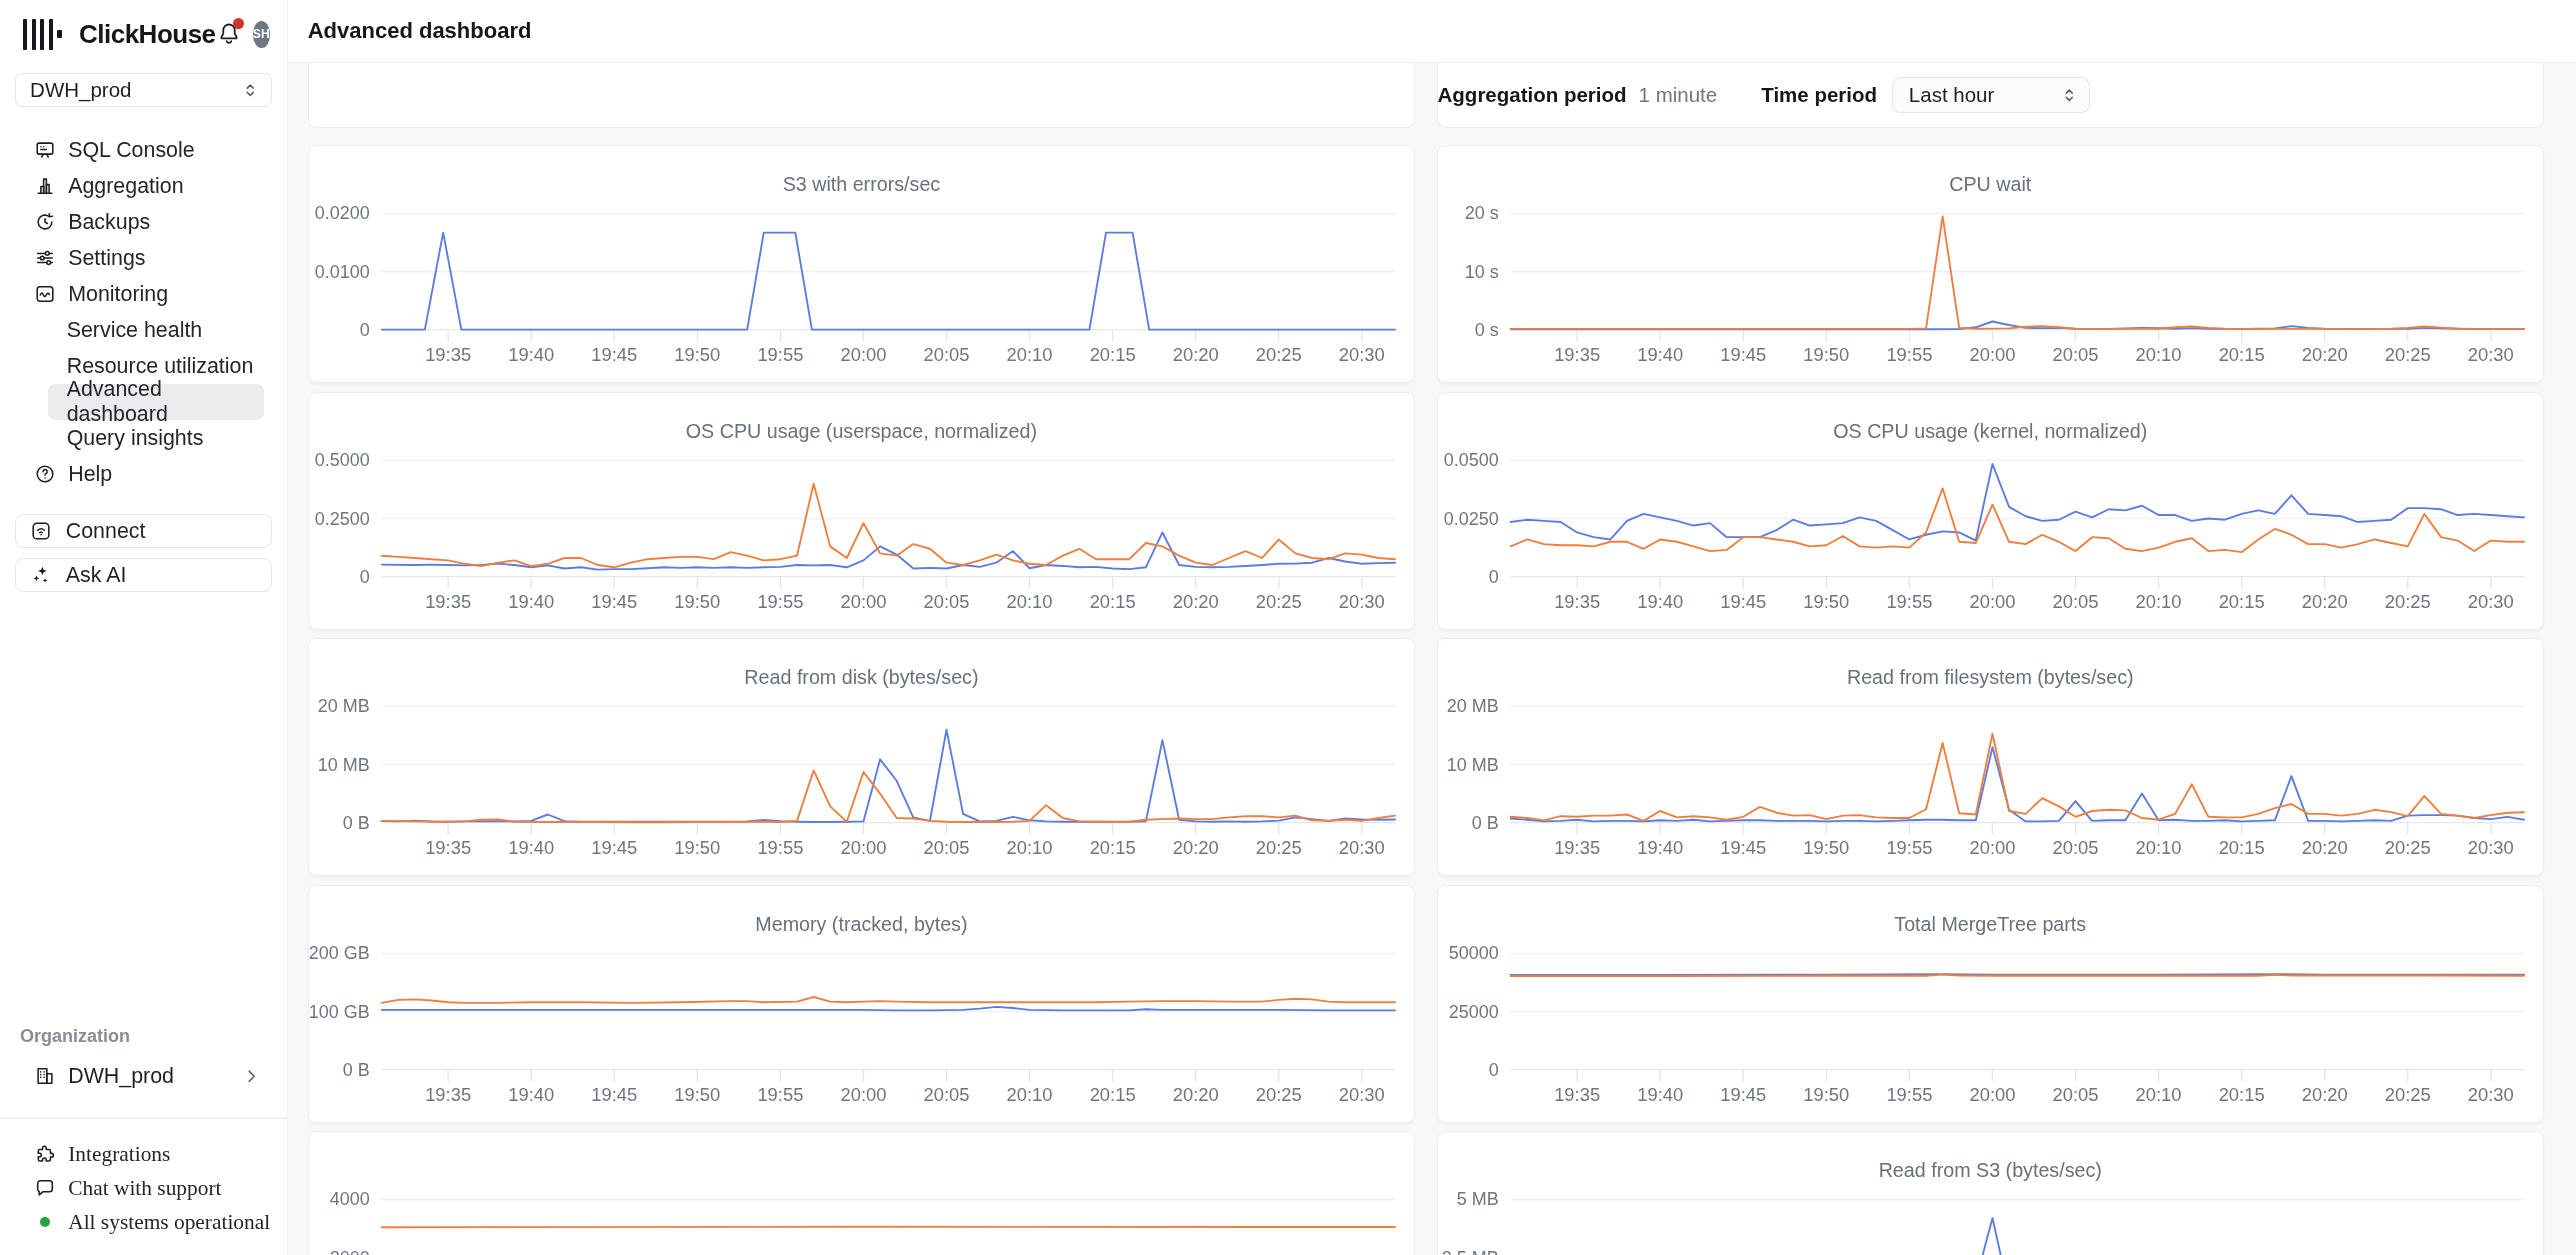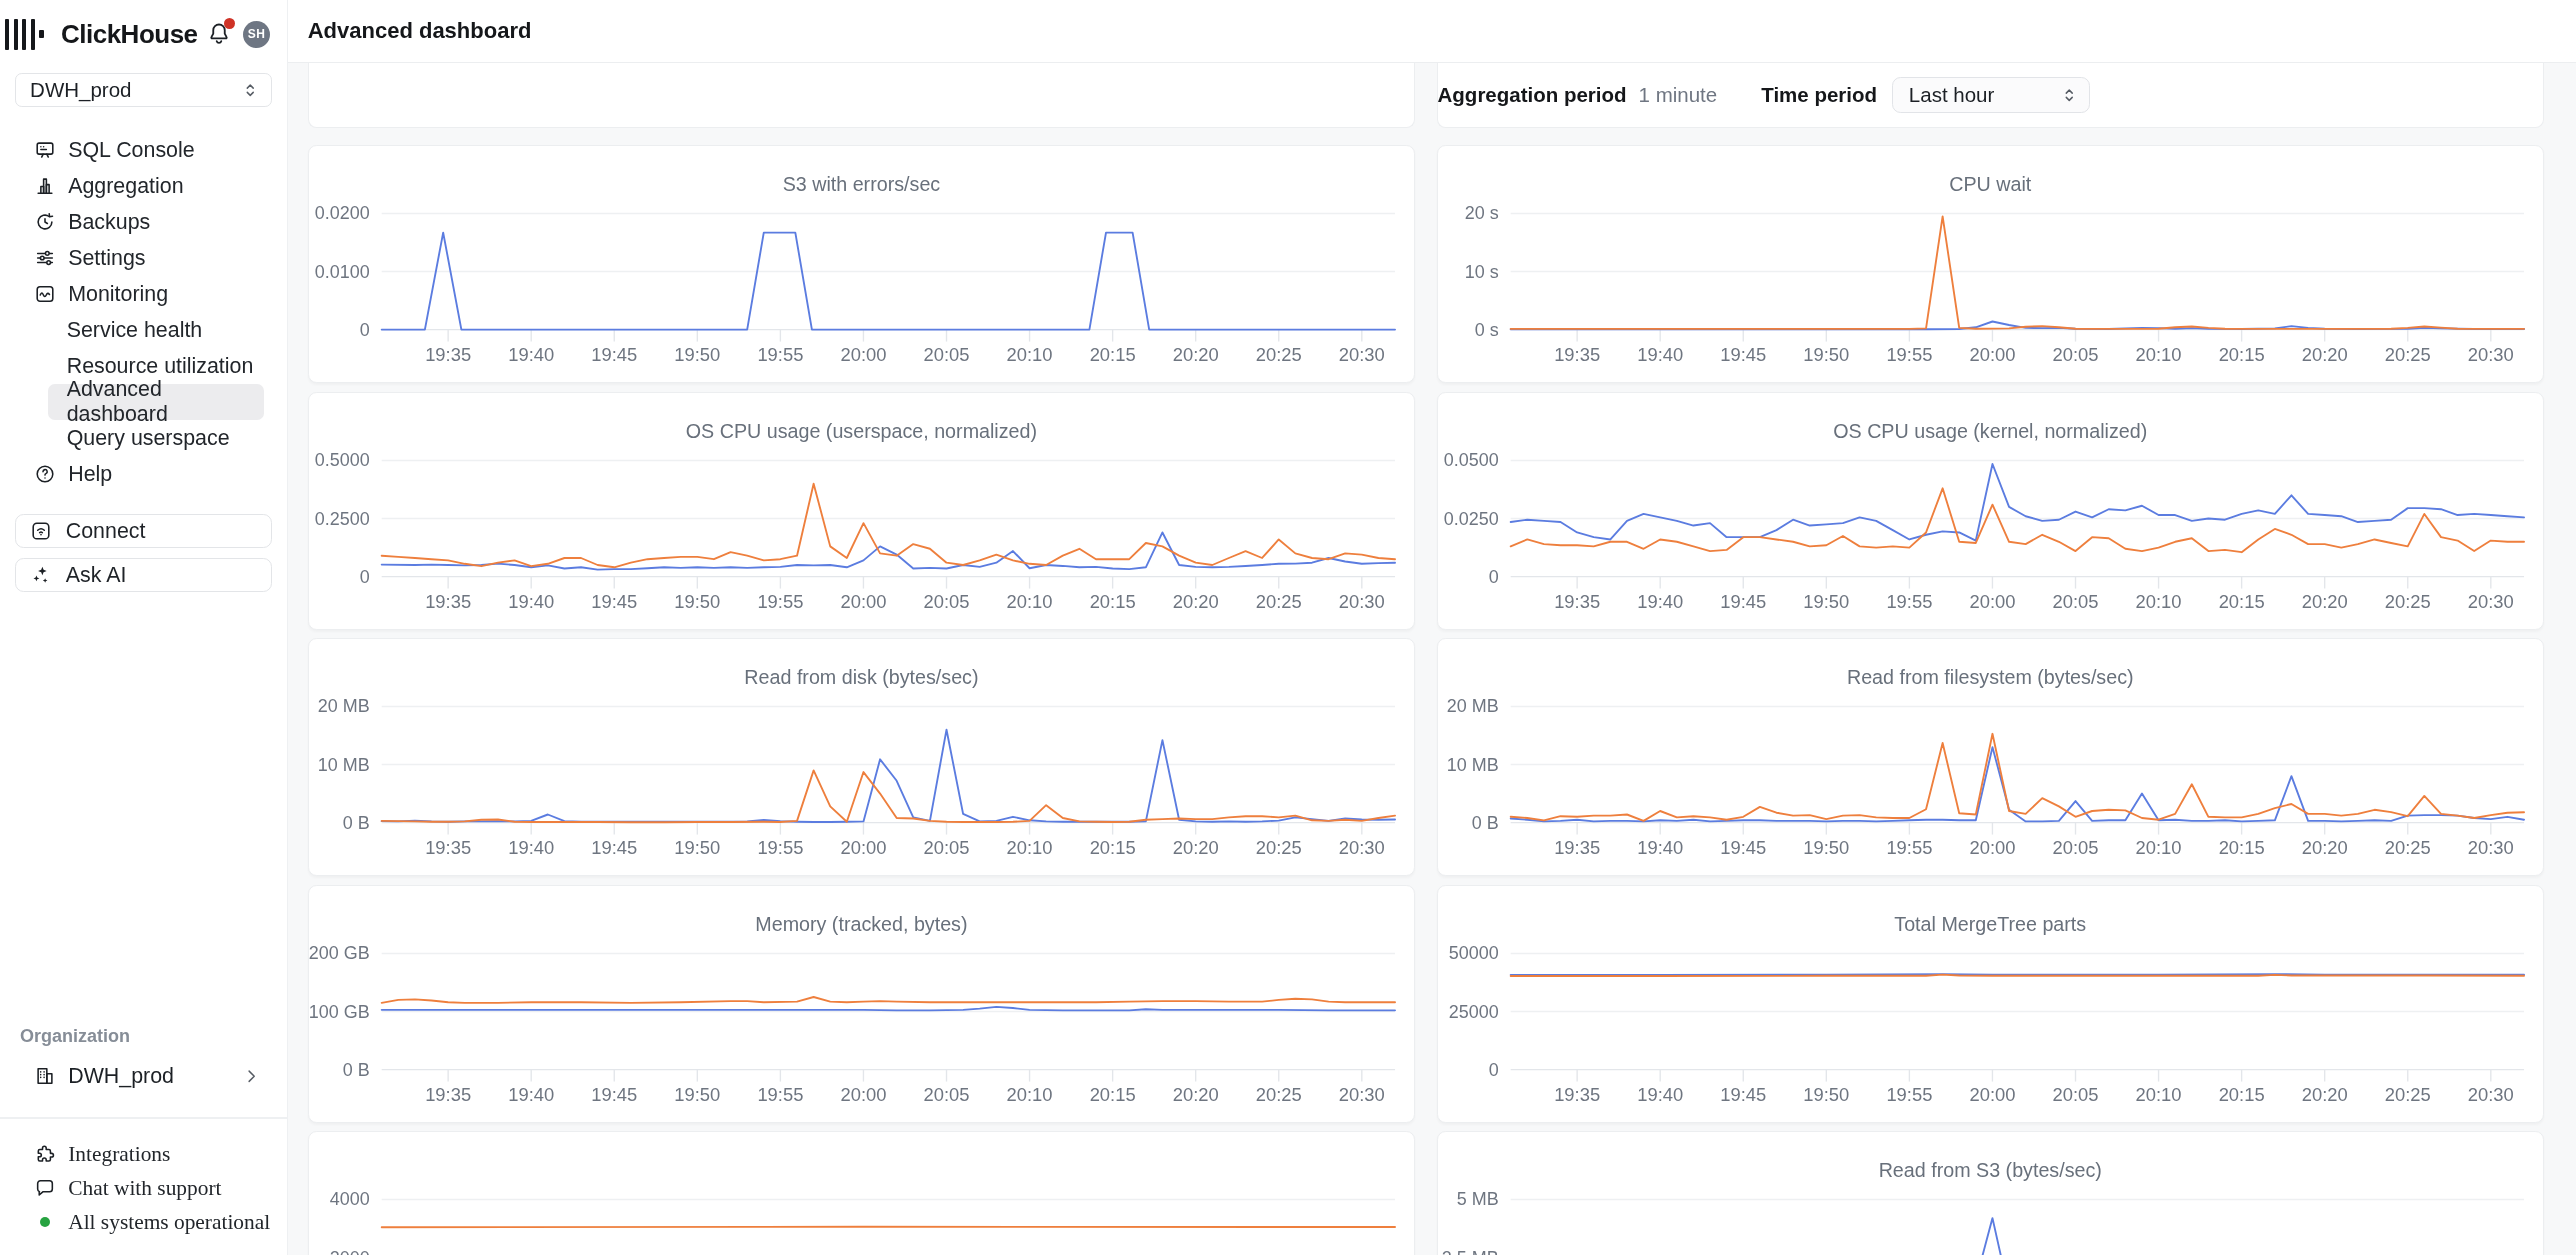--- a/index.html
+++ b/index.html
@@ -3,21 +3,21 @@
 <meta charset="utf-8">
 <style>
   * { box-sizing: border-box; }
   html,body { margin:0; padding:0; width:2576px; height:1256px; overflow:hidden;
     font-family:"Liberation Sans", sans-serif; background:#f7f8f9; color:#1c2025; }
   .app { position:relative; width:2576px; height:1256px; }
 
   
   .sidebar { position:absolute; left:0; top:0; width:288px; height:1256px;
     background:#fff; border-right:1.7px solid #eef0f2; }
-  .side-head { display:flex; align-items:center; height:68px; padding:0 17px 0 5px; }
+  .side-head { display:flex; align-items:center; height:68px; padding:0 17px 0 23px; }
   .logo-mark { display:flex; align-items:center; height:32.5px; margin-right:13px; }
   .logo-mark .bar { width:4.3px; height:31px; background:#15171a; margin-right:4.3px; border-radius:0.9px; }
   .logo-mark .bar.short { height:7.7px; margin-top:0; }
   .logo-text { font-size:26px; font-weight:700; letter-spacing:-0.5px; color:#15171a; margin-right:auto; }
   .bell-wrap { position:relative; margin-right:11px; width:26px; height:26px; }
   .bell-dot { position:absolute; right:-2.6px; top:-3.4px; width:11px; height:11px; border-radius:50%; }
   .avatar { width:27px; height:27px; border-radius:50%; background:#6e7683; color:#fff;
     font-size:12px; font-weight:700; display:flex; align-items:center; justify-content:center; letter-spacing:0.3px; }
 
   .svc-select { margin:5.1px 15.4px 0 15.4px; height:34px; border:1.7px solid #e3e5e8; border-radius:6.8px;
@@ -163,21 +163,21 @@
       <div class="nav-item sub">
         <span>Service health</span>
       </div>
       <div class="nav-item sub">
         <span>Resource utilization</span>
       </div>
       <div class="nav-item sub active">
         <span>Advanced dashboard</span>
       </div>
       <div class="nav-item sub">
-        <span>Query userspace</span>
+        <span>Query insights</span>
       </div>
       <div class="nav-item">
         <span class="ni">
           <svg width="22" height="22" viewBox="0 0 24 24" class="icon-stroke">
               <circle cx="12" cy="12" r="8.5"></circle>
               <path d="M9.8 9.5a2.3 2.3 0 1 1 3.2 2.1c-.8.35-1 .9-1 1.6"></path>
               <path d="M12 16.3h.01"></path>
             </svg>
         </span>
         <span>Help</span>

